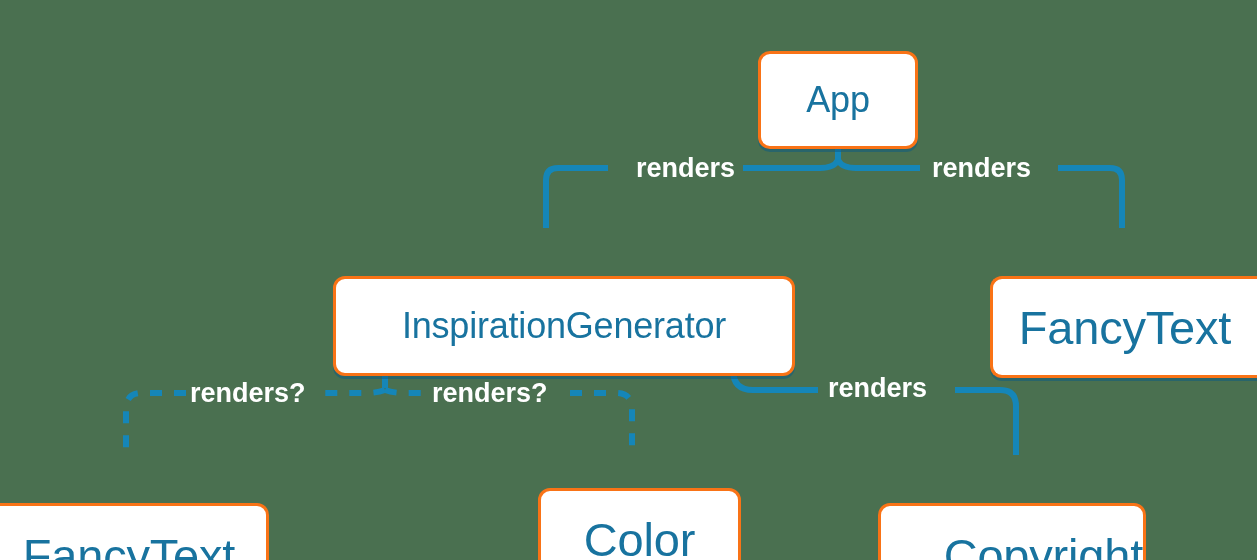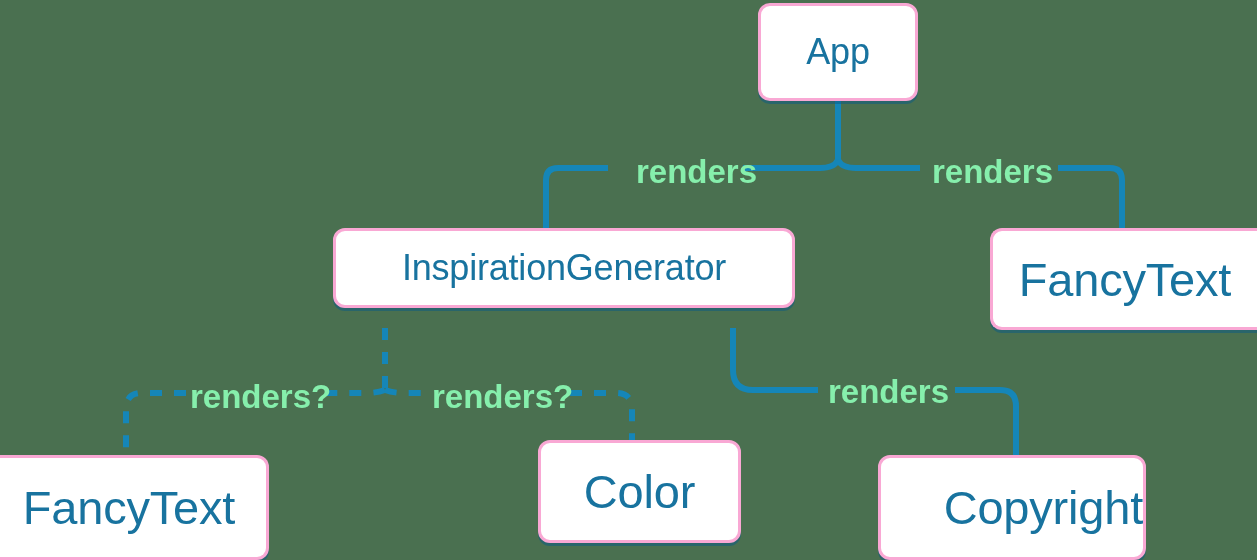--- a/index.html
+++ b/index.html
@@ -21,43 +21,44 @@
   #edge-layer {
     position: absolute;
     left: 0;
     top: 0;
     width: 1257px;
     height: 560px;
   }
   .node {
     position: absolute;
     background: #ffffff;
-    border: 3px solid #f9a8d4;
+    border: 3px solid #f97316;
     border-radius: 12px;
     box-sizing: border-box;
     display: flex;
     align-items: center;
     justify-content: center;
     box-shadow: 0 3px 0 rgba(14, 92, 130, 0.55);
     z-index: 3;
+    margin-top: 48px;
   }
   .node-label {
     color: #18739f;
     font-size: 47px;
     font-weight: 400;
     letter-spacing: -0.2px;
     white-space: nowrap;
     line-height: 1;
   }
   .node.node-app .node-label { font-size: 36px; }
   .node.node-ig .node-label { font-size: 36px; }
   .edge-label {
     position: absolute;
-    color: #86efac;
-    font-size: 33px;
+    color: #ffffff;
+    font-size: 27px;
     font-weight: 600;
     white-space: nowrap;
     z-index: 4;
     line-height: 1;
   }
   .edge-label.dashed-label { font-weight: 600; text-align: center; }
 </style>
 </head>
 <body>
 
@@ -82,21 +83,21 @@
     <path d="M 186 393 L 142 393 Q 126 393 126 409 L 126 455" stroke="#1586b8" stroke-width="6" stroke-dasharray="12 12" stroke-linecap="butt"></path>
 
     <path d="M 385 390 Q 393 393 404 393 L 428 393" stroke="#1586b8" stroke-width="6" stroke-dasharray="12 12" stroke-linecap="butt"></path>
     <path d="M 570 393 L 616 393 Q 632 393 632 409 L 632 452" stroke="#1586b8" stroke-width="6" stroke-dasharray="12 12" stroke-linecap="butt"></path>
   </svg>
 
   <div class="node node-app" style="left:758px; top:3px; width:160px; height:98px;">
     <span class="node-label">App</span>
   </div>
 
-  <div class="node node-ig" style="left:333px; top:228px; width:462px; height:80px;">
+  <div class="node node-ig" style="left:333px; top:228px; width:462px; height:100px;">
     <span class="node-label">InspirationGenerator</span>
   </div>
 
   <div class="node" style="left:990px; top:228px; width:267px; height:102px; border-right:none; border-top-right-radius:0; border-bottom-right-radius:0;">
     <span class="node-label">FancyText</span>
   </div>
 
   <div class="node" style="left:-8px; top:455px; width:277px; height:105px; border-left:none; border-top-left-radius:0; border-bottom-left-radius:0;">
     <span class="node-label">FancyText</span>
   </div>

